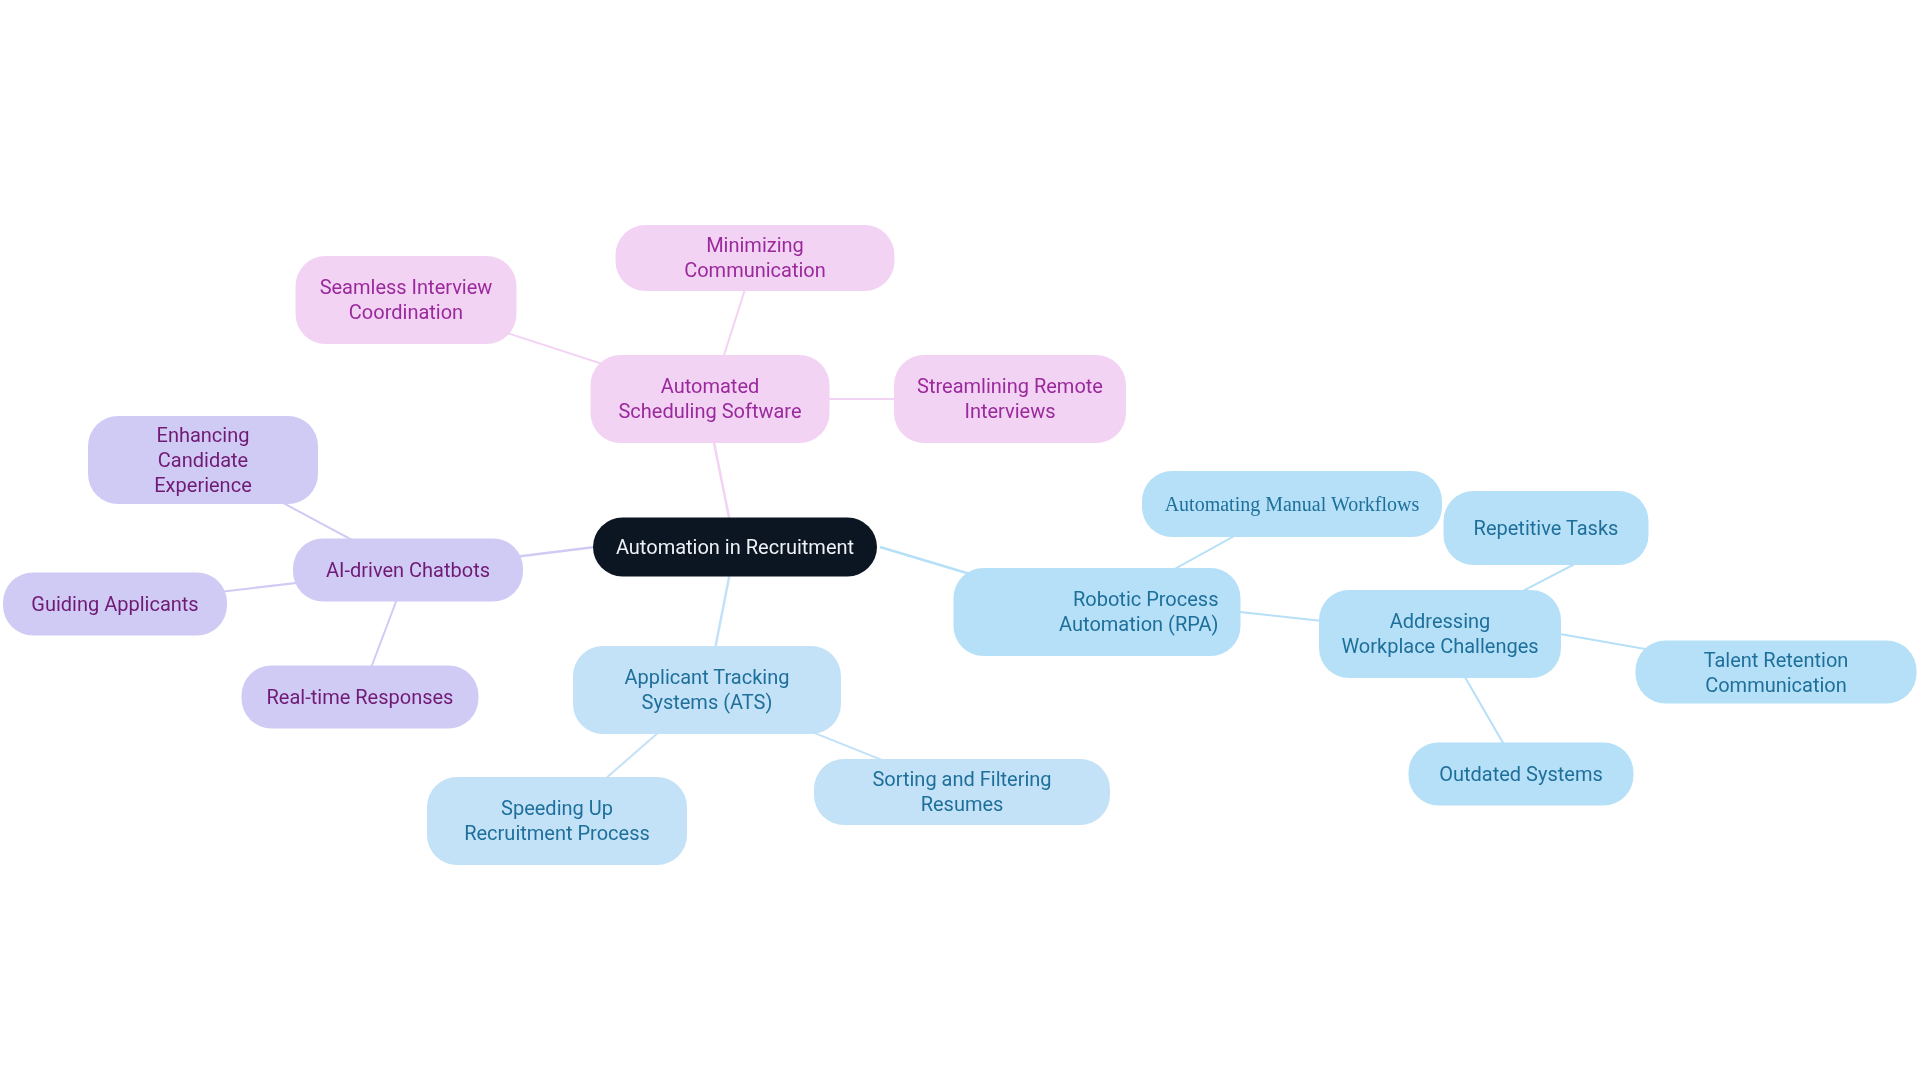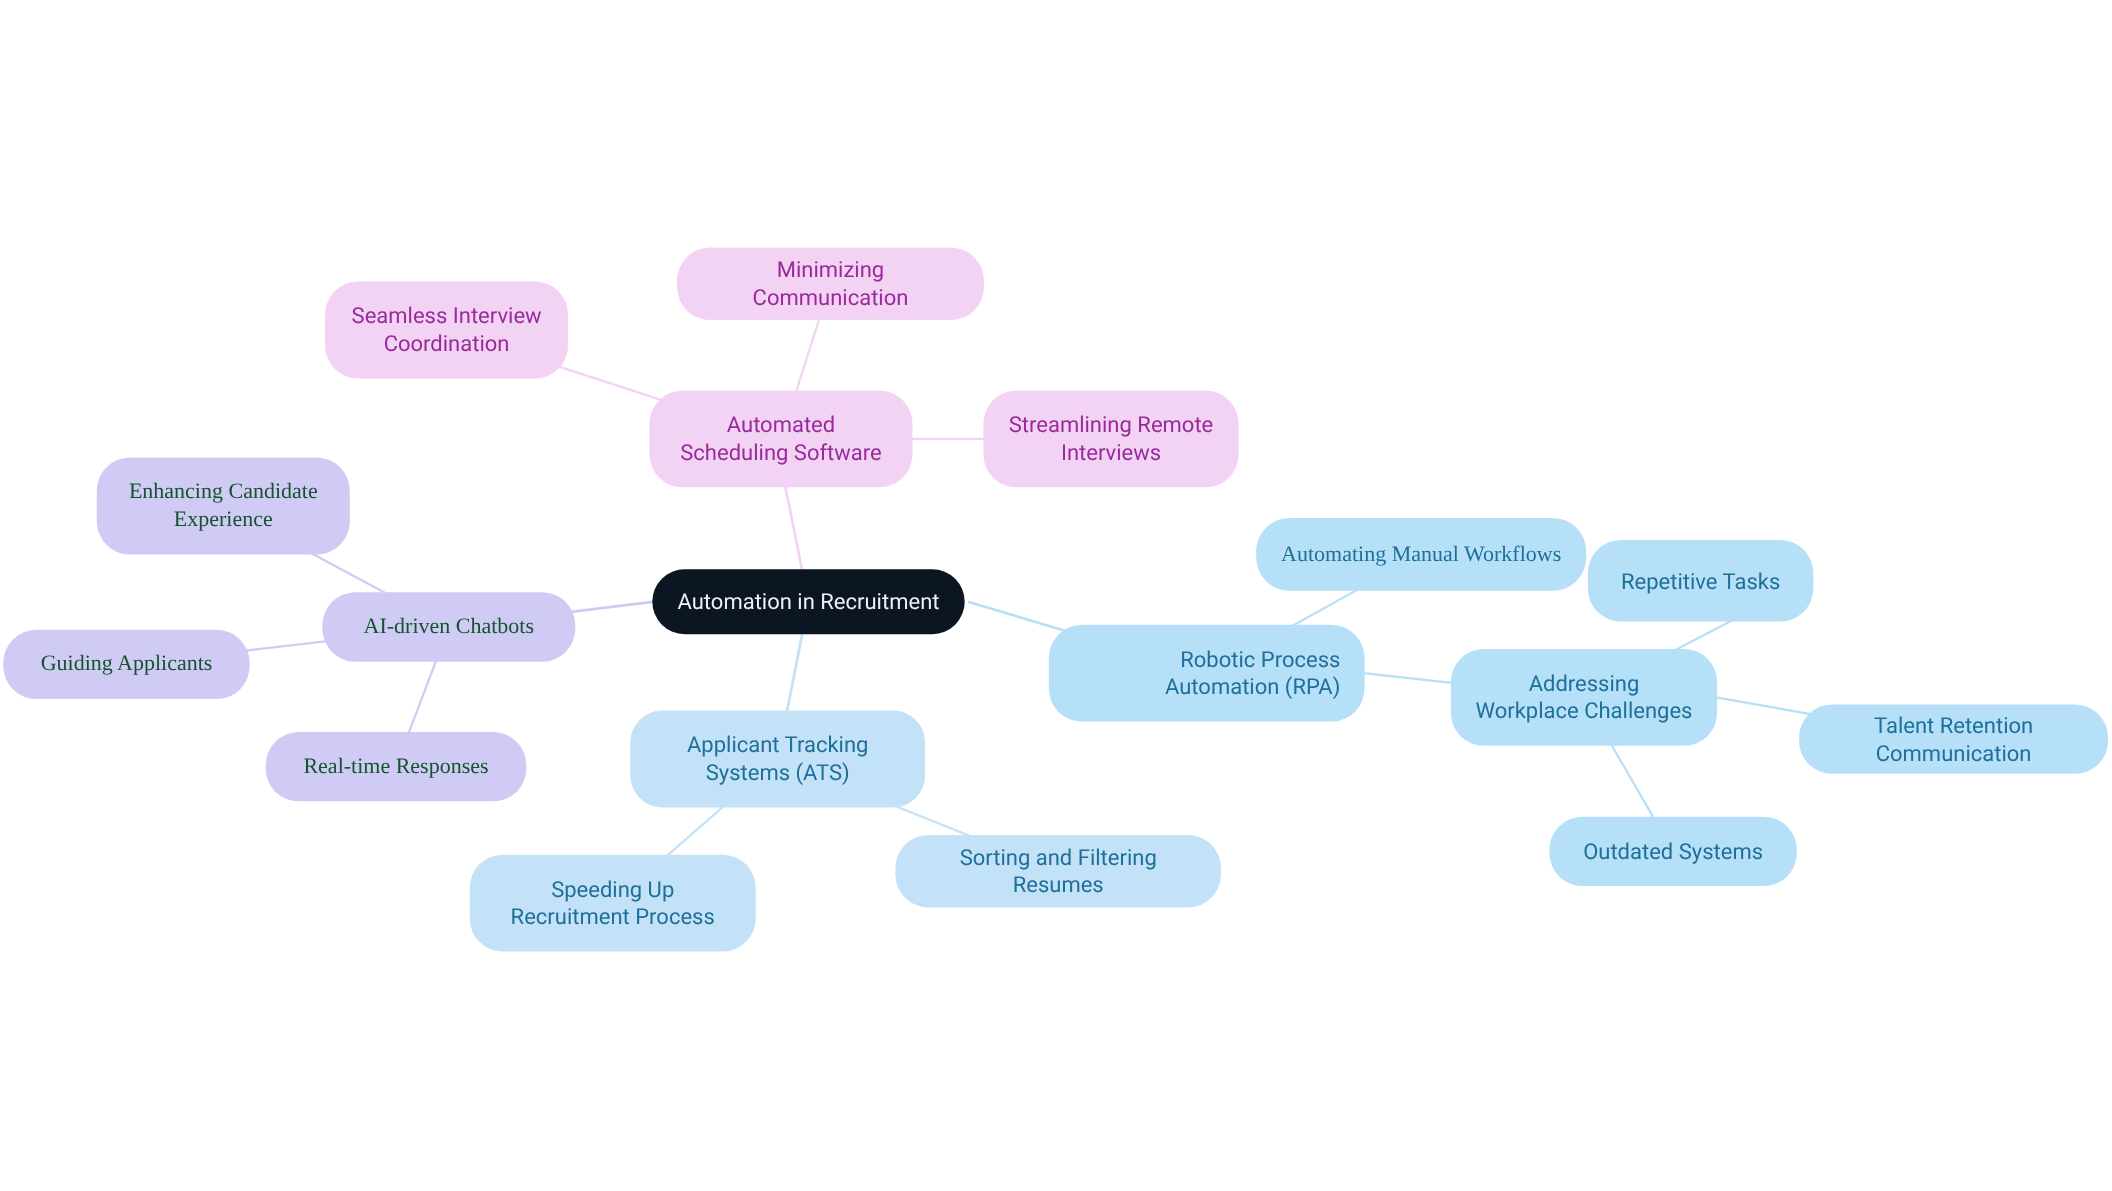--- a/index.html
+++ b/index.html
@@ -40,22 +40,21 @@
   .root {
     background: #0c1522;
     color: #eef1f5;
   }
   .pink {
     background: #f3d3f4;
     color: #9a2a9c;
   }
   .lav {
     background: #cfcbf4;
-    color: #14532d;
-    font-family: Liberation Serif, serif;
+    color: #701a75;
   }
   .blue1 {
     background: #c3e2f7;
     color: #1e6f9a;
   }
   .blue2 {
     background: #b6e0f7;
     color: #1e6f9a;
   }
 </style>
@@ -124,21 +123,21 @@
   <div class="node lav" style="left:203px; top:460px; width:230px; height:88px;">
     <span>Enhancing Candidate Experience</span>
   </div>
   <div class="node lav" style="left:115px; top:604px; width:224px; height:63px;">
     <span>Guiding Applicants</span>
   </div>
   <div class="node lav" style="left:360px; top:697px; width:237px; height:63px;">
     <span>Real-time Responses</span>
   </div>
 
-  <div class="node blue1" style="left:707px; top:690px; width:268px; height:88px;border-radius:29px;">
+  <div class="node blue1" style="left:707px; top:690px; width:268px; height:88px;">
     <span>Applicant Tracking Systems (ATS)</span>
   </div>
   <div class="node blue1" style="left:557px; top:821px; width:260px; height:88px;">
     <span>Speeding Up Recruitment Process</span>
   </div>
   <div class="node blue1" style="left:962px; top:792px; width:296px; height:66px;">
     <span>Sorting and Filtering Resumes</span>
   </div>
 
   <div class="node blue2" style="left:1097px; top:612px; width:287px; height:88px;text-align:right;">

